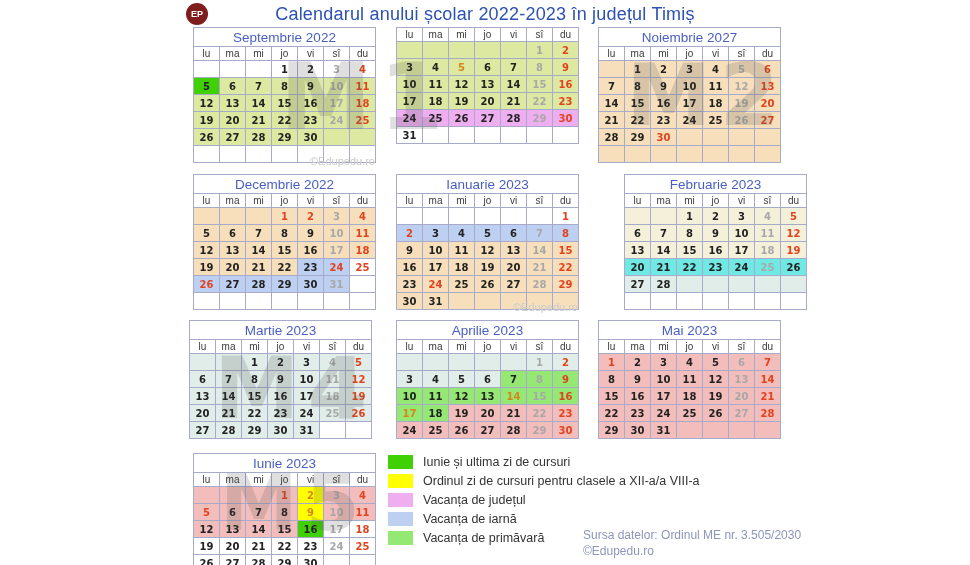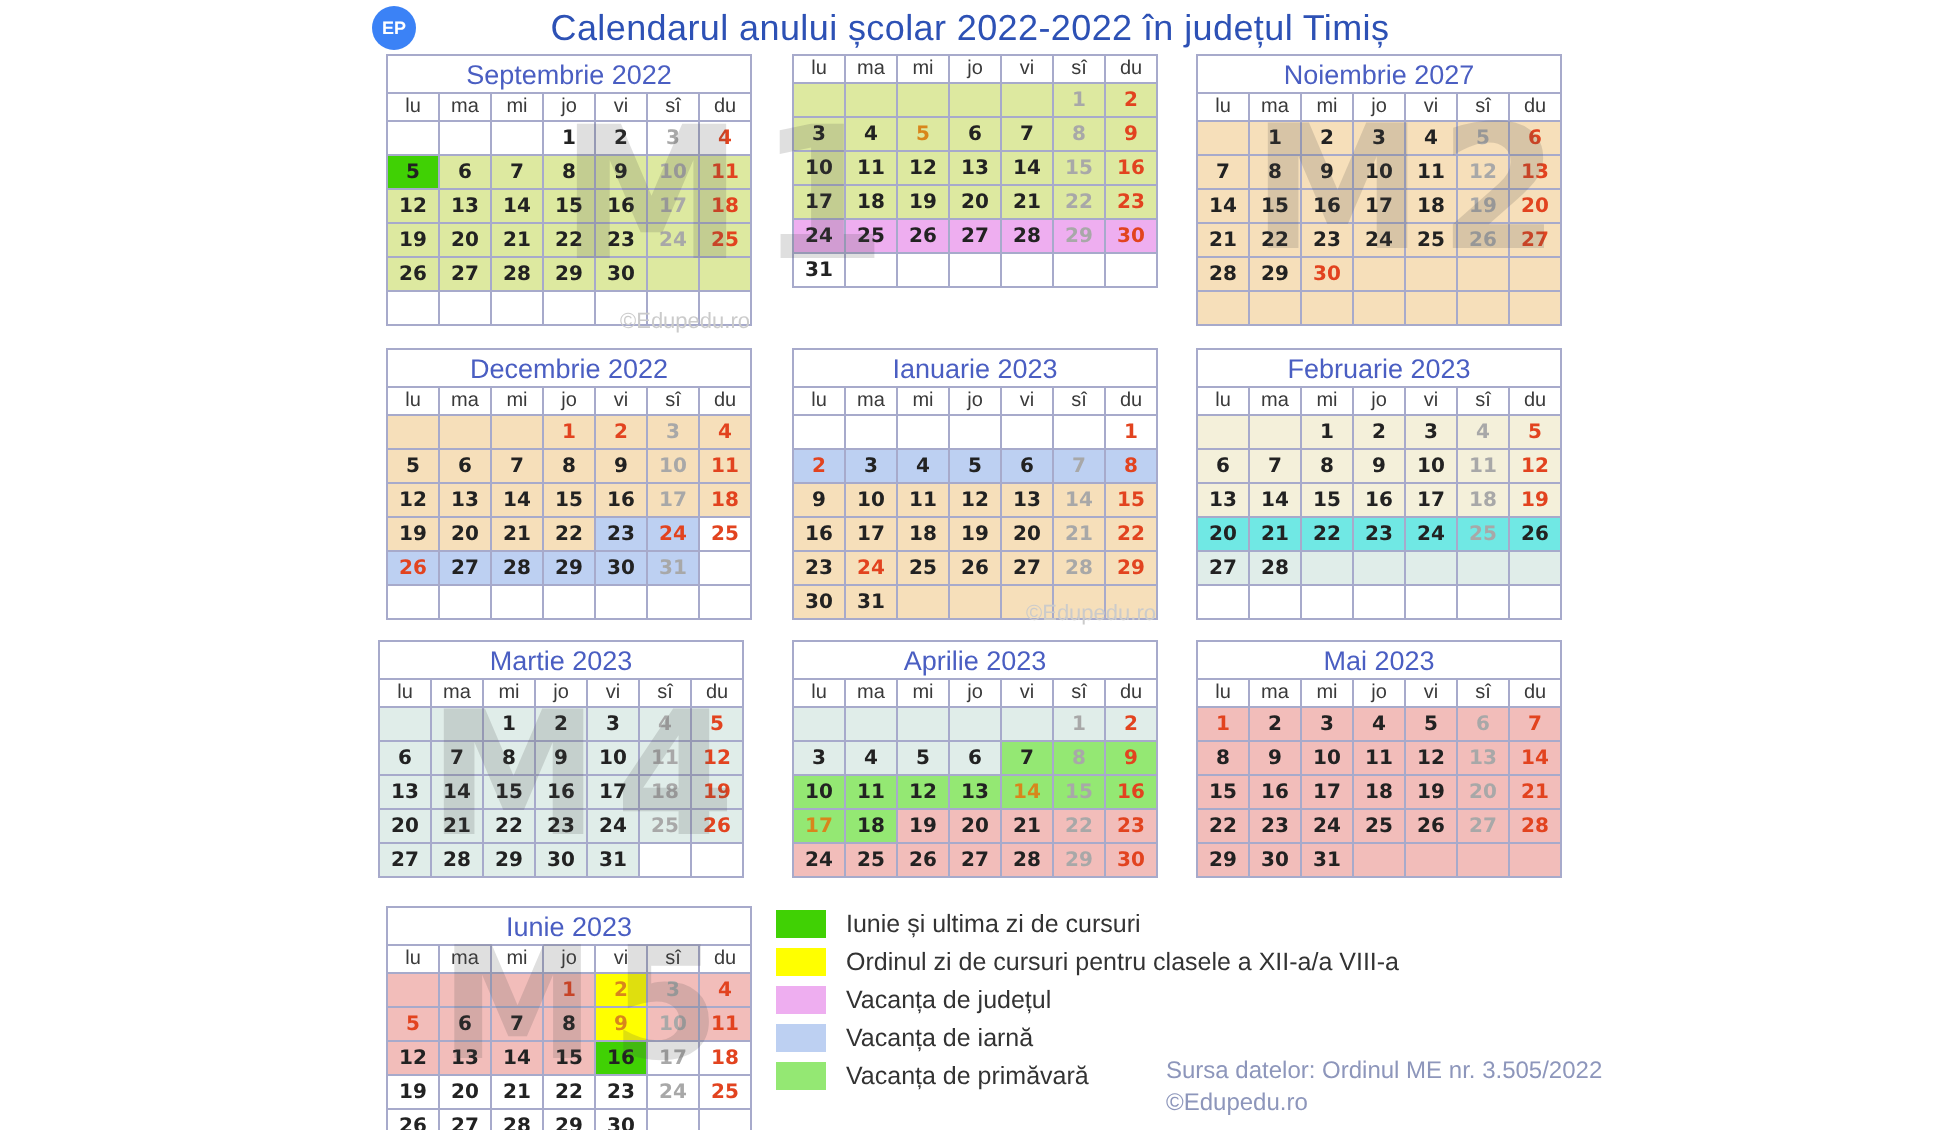--- a/index.html
+++ b/index.html
@@ -1,25 +1,25 @@
 <!DOCTYPE html>
 <html><head>
 <meta charset="utf-8">
 <style>
   html,body{margin:0;padding:0;background:#ffffff;}
   #page{position:relative;width:970px;height:565px;background:#ffffff;overflow:hidden;
         font-family:"Liberation Sans",sans-serif;}
   .page-title{position:absolute;left:0;right:0;top:4px;text-align:center;
               font:400 18px "Liberation Sans",sans-serif;color:#2d51b5;letter-spacing:.2px;}
   .logo{position:absolute;left:186px;top:3px;width:22px;height:22px;border-radius:50%;
-        background:#3b82f6;color:#ffffff;display:flex;align-items:center;justify-content:center;
+        background:#7f1d1d;color:#ffffff;display:flex;align-items:center;justify-content:center;
         font:700 9px "Liberation Sans",sans-serif;}
   .month-box{position:absolute;width:183px;}
   .p0{left:193px;top:27px}.p1{left:396px;top:27px}.p2{left:598px;top:27px}
-  .p3{left:193px;top:174px}.p4{left:396px;top:174px}.p5{left:598px;top:174px}
+  .p3{left:193px;top:174px}.p4{left:396px;top:174px}.p5{left:624px;top:174px}
   .p6{left:189px;top:320px}.p7{left:396px;top:320px}.p8{left:598px;top:320px}
   .p9{left:193px;top:453px}
   table.cal{width:100%;border-collapse:collapse;table-layout:fixed;background:#ffffff;
             border:1.5px solid #8e93bf;}
   .cal th,.cal td{border:1px solid #a7aacb;text-align:center;padding:0;overflow:hidden;}
   .cal .mt{height:18px;font:400 13.5px "Liberation Sans",sans-serif;color:#4a5ec2;background:#ffffff;}
   .cal .dh{height:13px;font:400 10px "Liberation Sans",sans-serif;color:#3a3a3a;background:#ffffff;}
   .cal td{height:16px;font:700 10px "DejaVu Sans",sans-serif;}
   .wm{position:absolute;font:700 92px "DejaVu Sans",sans-serif;color:rgba(80,80,80,0.18);
       letter-spacing:8px;z-index:5;pointer-events:none;line-height:1;}
@@ -39,21 +39,21 @@
   #source{position:absolute;left:583px;top:527px;font:400 12px "Liberation Sans",sans-serif;
           color:#8d96bb;line-height:16px;}
 </style>
 </head>
 <body>
 
 <div id="page">
   <div class="logo">
     <span>EP</span>
   </div>
-  <div class="page-title">Calendarul anului școlar 2022-2022 în județul Timiș</div>
+  <div class="page-title">Calendarul anului școlar 2022-2023 în județul Timiș</div>
 
   <div id="calendar-grid">
       <div class="month-box p0">
         <table class="cal">
           <tbody>
             <tr>
               <th class="mt" colspan="7">Septembrie 2022</th>
             </tr>
             <tr>
               <th class="dh">lu</th>
@@ -752,20 +752,20 @@
         <span class="lg-swatch" style="background:#bdd0f2"></span>
         <span class="lg-label">Vacanța de iarnă</span>
       </div>
       <div class="lg-item">
         <span class="lg-swatch" style="background:#94e873"></span>
         <span class="lg-label">Vacanța de primăvară</span>
       </div>
     </div>
 
   <div id="source">
-    <div>Sursa datelor: Ordinul ME nr. 3.505/2022</div>
+    <div>Sursa datelor: Ordinul ME nr. 3.505/2030</div>
     <div>©Edupedu.ro</div>
   </div>
 <span class="wm wm0">M1</span>
     <span class="wm wm1">M2</span>
     <span class="wm wm3">M4</span>
     <span class="wm wm4">M5</span>
   </div>
 
 </body></html>

